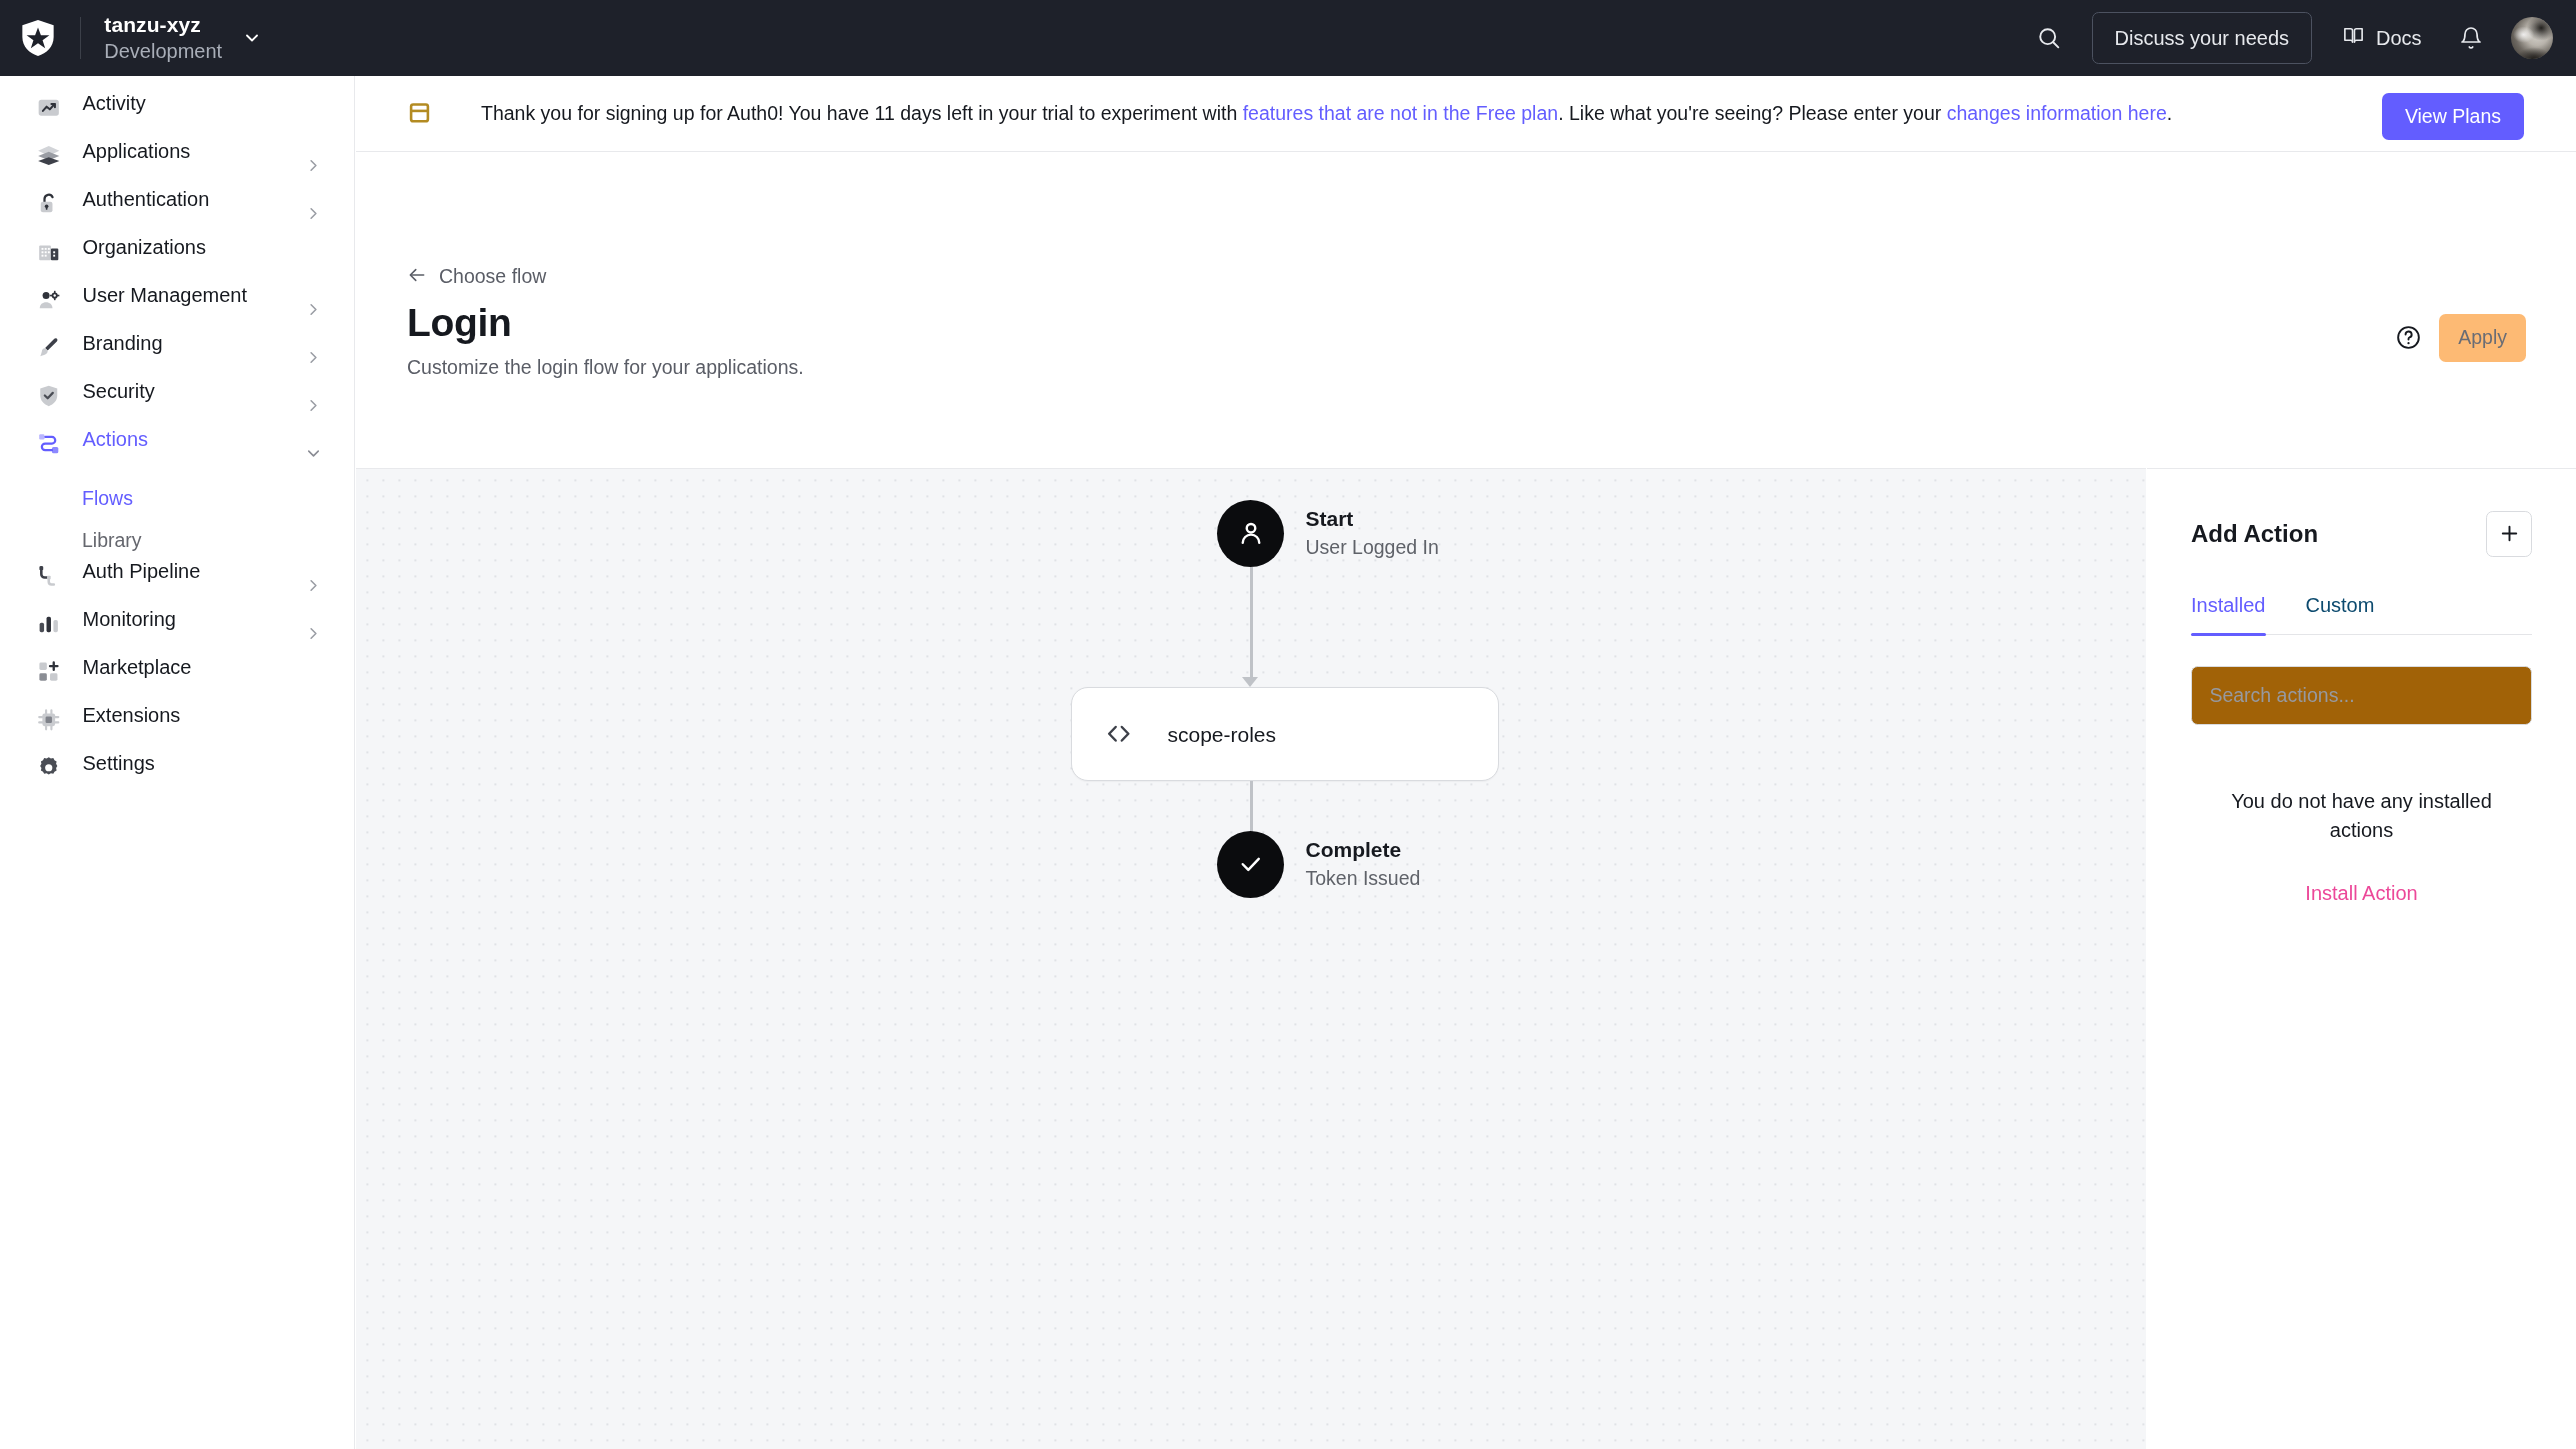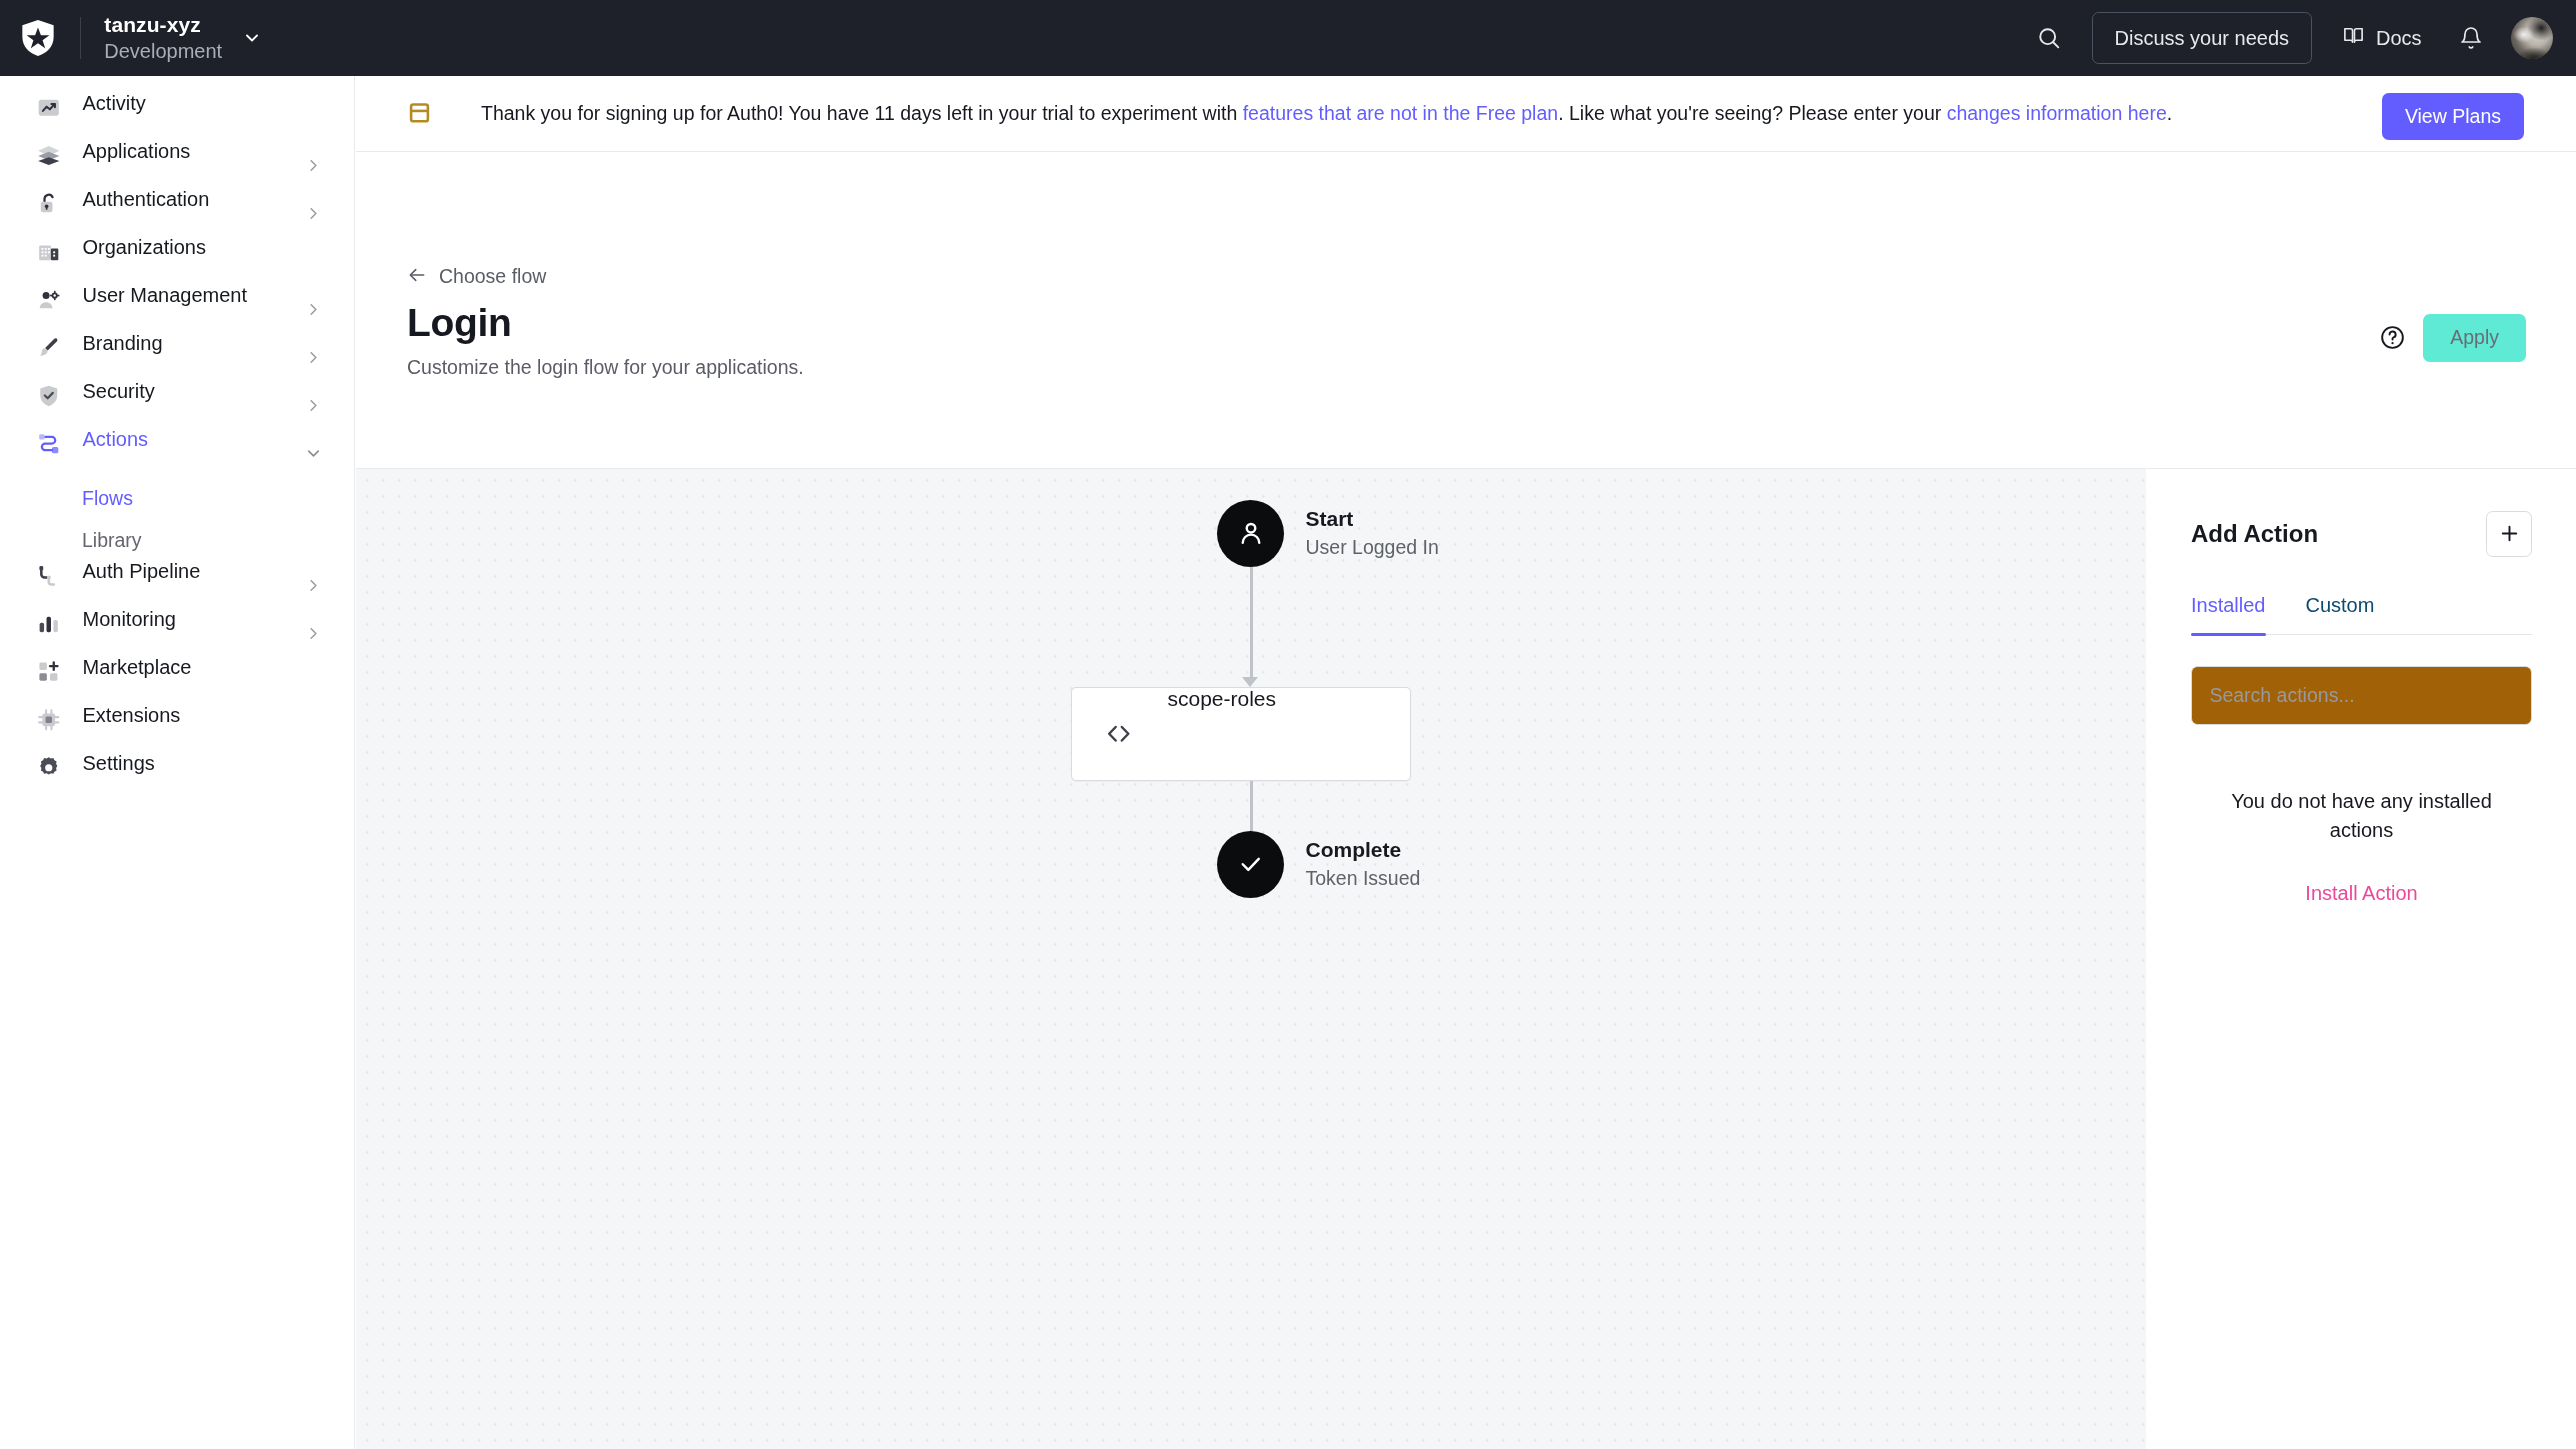--- a/index.html
+++ b/index.html
@@ -144,22 +144,22 @@
   .page-sub {
     position: absolute; left: 51px; top: 201px;
     font-size: 19.5px; color: #5a5d66; line-height: 1.3;
   }
   .header-actions {
     position: absolute; right: 50px; top: 160px;
     display: flex; align-items: center; gap: 17.4px;
   }
   .help-circle { cursor: pointer; display: flex; align-items: center; }
   .apply-btn {
-    background: #5eead4; color: #6a6d75; border: none; border-radius: 6.7px;
-    font-size: 19.5px; font-family: inherit; padding: 14px 27px;
+    background: #fdba74; color: #6a6d75; border: none; border-radius: 6.7px;
+    font-size: 19.5px; font-family: inherit; padding: 14px 19px;
     cursor: pointer; line-height: 1;
   }
   .changes-live {
     position: absolute; right: 50px; top: 390px;
     font-size: 19px; color: #5a5d66; line-height: 1;
   }
 
   
   .canvas {
     position: absolute; top: 468px; left: 356px;
@@ -181,23 +181,23 @@
     background: #0b0c0e;
     display: flex; align-items: center; justify-content: center;
     flex: none; cursor: pointer;
   }
   .node-texts { margin-left: 21.5px; }
   .node-title { font-size: 21px; font-weight: 700; color: #16191f; line-height: 1.25; }
   .node-sub { font-size: 19.5px; color: #5f6269; line-height: 1.3; margin-top: 2.7px; }
 
   .action-card {
     position: absolute;
-    width: 340px; height: 94px;
-    background: #ffffff; border: 1.3px solid #d9dbdf; border-radius: 5px;
-    display: flex; cursor: pointer;
+    width: 428px; height: 94px;
+    background: #ffffff; border: 1.3px solid #d9dbdf; border-radius: 17px;
+    display: flex; align-items: center; cursor: pointer;
     box-shadow: 0 0.7px 1.3px rgba(16,18,22,.04);
   }
   .action-card-icon { margin-left: 32px; display: flex; align-items: center; }
   .action-card-label {
     margin-left: 34px; font-size: 21px; color: #16191f; line-height: 1;
   }
 
   .connector { position: absolute; }
   .conn-line { position: absolute; width: 2.7px; background: #bfc2c7; }
   .conn-arrow {

